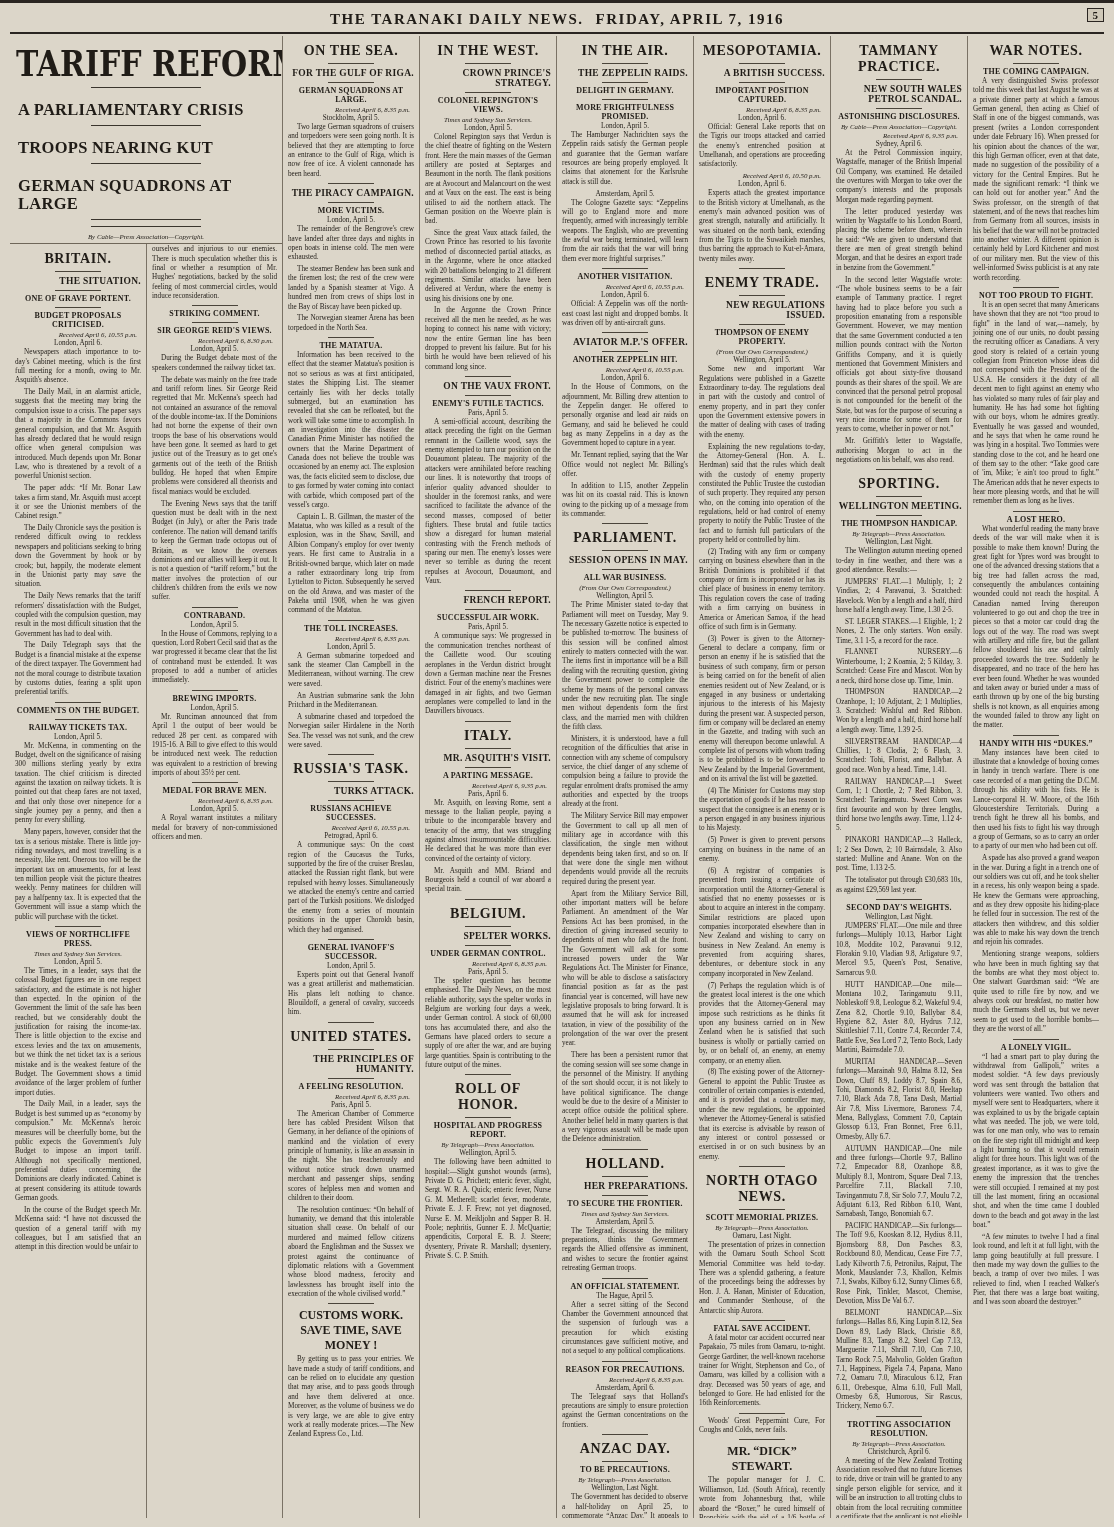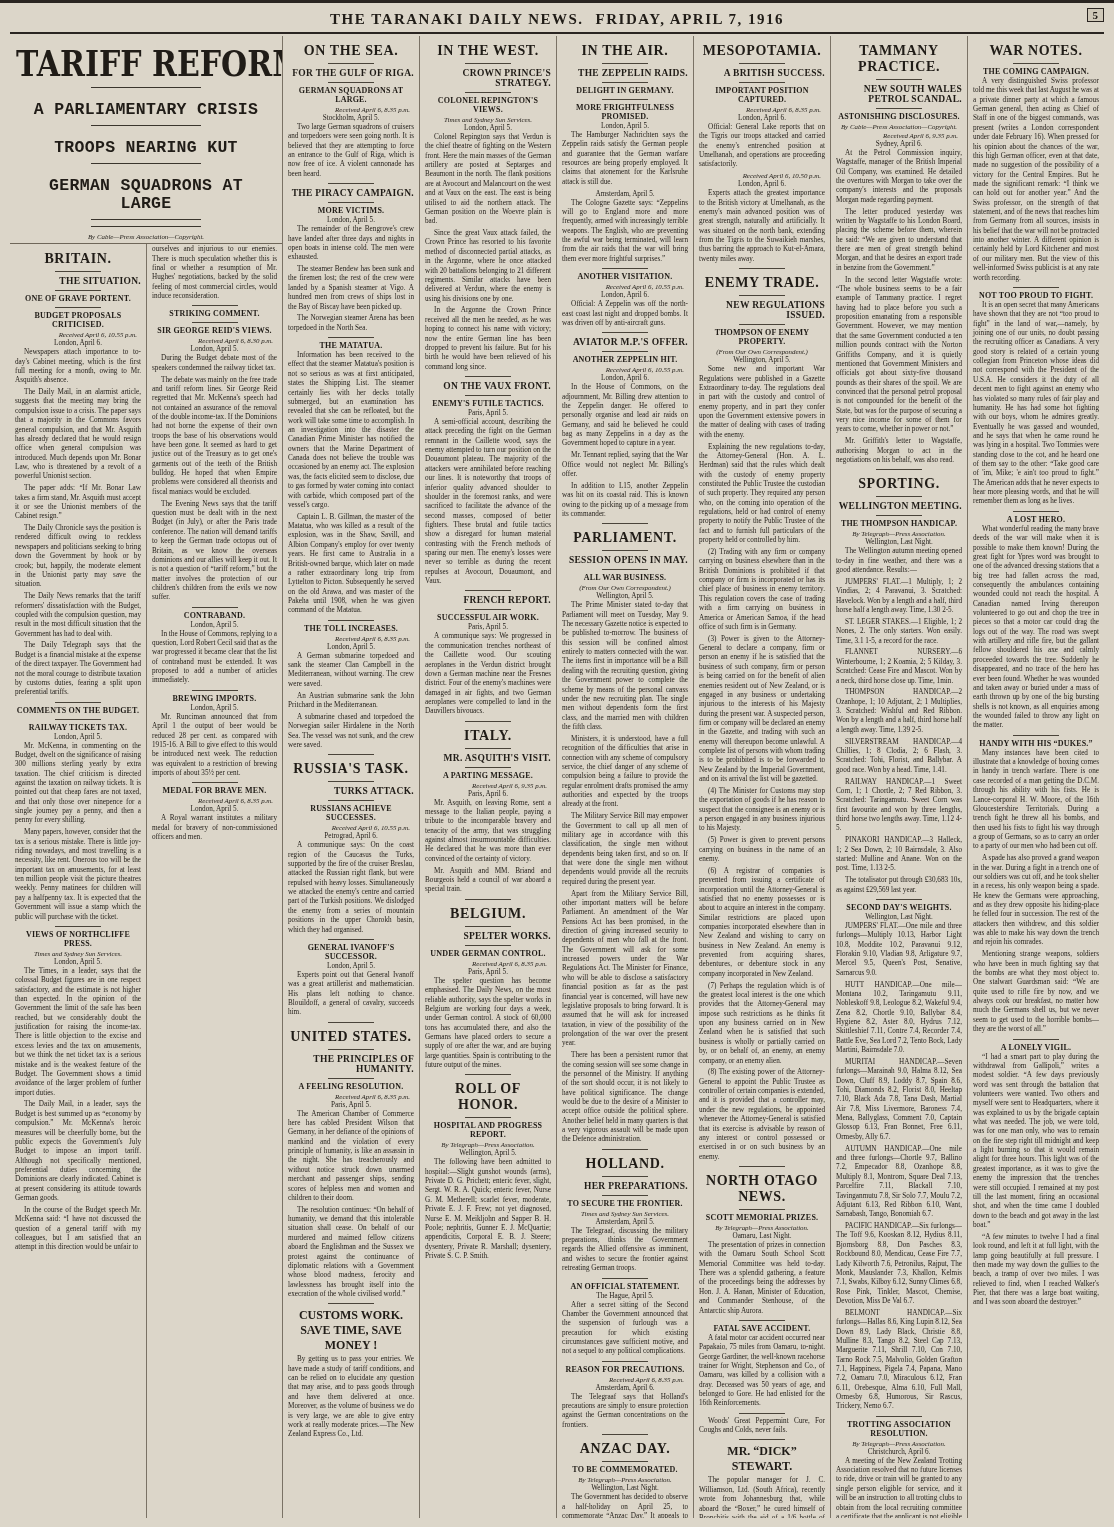--- a/index.html
+++ b/index.html
@@ -12,22 +12,22 @@
   .pageno{position:absolute;right:0;top:1px;border:1px solid #2a2521;padding:0 5px;font-size:11px;font-weight:bold;background:#cfc8b8;}
   .content{display:grid;grid-template-columns:272px repeat(6,1fr);height:1482px;overflow:hidden;}
   .lead{display:flex;flex-direction:column;overflow:hidden;}
   .lead-head{padding:2px 6px;border-bottom:1px solid #6f6759;}
   .lead-cols{display:grid;grid-template-columns:1fr 1fr;flex:1;overflow:hidden;}
   .col{overflow:hidden;padding:1px 5px 4px;}
   .col-rule{border-left:1px solid #7a7265;}
   
   .it-h1{font-family:"DejaVu Serif", serif;font-weight:bold;font-size:30px;line-height:1.02;
          text-align:center;margin:8px 0 10px;white-space:nowrap;transform:scaleY(1.18);transform-origin:top;}
-  .it-h2{font-family:Liberation Mono, monospace;font-weight:bold;font-size:16.5px;line-height:1.1;
-         text-align:center;margin:13px 16px 4px;letter-spacing:.3px;}
+  .it-h2{font-family:Liberation Serif, serif;font-weight:bold;font-size:16.5px;line-height:1.1;
+         text-align:left;margin:13px 2px 4px;letter-spacing:.3px;}
   .it-sec{font-weight:bold;font-size:14px;text-align:center;margin:6px 0 2px;letter-spacing:.6px;}
   .it-sub{font-weight:bold;font-size:9.5px;text-align:right;margin:4px 0 2px;letter-spacing:.3px;}
   .it-min{font-weight:bold;font-size:8px;text-align:center;margin:3px 0 1px;letter-spacing:.2px;}
   .it-ad{font-weight:bold;font-size:12px;text-align:center;margin:4px 0 2px;}
   .it-cred{font-style:italic;font-size:6.9px;text-align:center;margin:2px 0 1px;}
   .it-date{font-style:italic;font-size:6.9px;text-align:right;margin:2px 4px 1px 0;}
   .it-place{font-size:7.2px;text-align:center;margin:1px 0;}
   .it-p{font-size:7.2px;line-height:1.3;text-align:justify;text-indent:9px;margin:0 0 2.5px;}
   .it-p.noind{text-indent:0;}
   .it-rule{width:46px;border-top:1px solid #4a443a;margin:4px auto 3px;height:0;}
@@ -274,21 +274,21 @@
         <div class="it-place">The Hague, April 5.</div>
         <p class="it-p">After a secret sitting of the Second Chamber the Government announced that the suspension of furlough was a precaution for which existing circumstances gave sufficient motive, and not a sequel to any political complications.</p>
         <div class="it-rule"></div>
         <div class="it-min">REASON FOR PRECAUTIONS.</div>
         <div class="it-date">Received April 6, 8.35 p.m.</div>
         <div class="it-place">Amsterdam, April 6.</div>
         <p class="it-p">The Telegraaf says that Holland's precautions are simply to ensure protection against the German concentrations on the frontiers.</p>
         <div class="it-rule"></div>
         <div class="it-sec">ANZAC  DAY.</div>
         <div class="it-rule"></div>
-        <div class="it-min">TO BE COMMEMORATED.</div>
+        <div class="it-min">TO BE PRECAUTIONS.</div>
         <div class="it-cred">By Telegraph—Press Association.</div>
         <div class="it-place">Wellington, Last Night.</div>
         <p class="it-p">The Government has decided to observe a half-holiday on April 25, to commemorate “Anzac Day.” It appeals to the churches to hold special religious services on that day, and while sports and other entertainments are deprecated, the public are invited to display flags wherever possible. The New Zealand ensign will be flown on all public buildings.</p>
       </div>
     <div class="col col-rule">
         <div class="it-sec">MESOPOTAMIA.</div>
         <div class="it-rule"></div>
         <div class="it-sub">A BRITISH SUCCESS.</div>
         <div class="it-rule"></div>
         <div class="it-min">IMPORTANT POSITION CAPTURED.</div>

